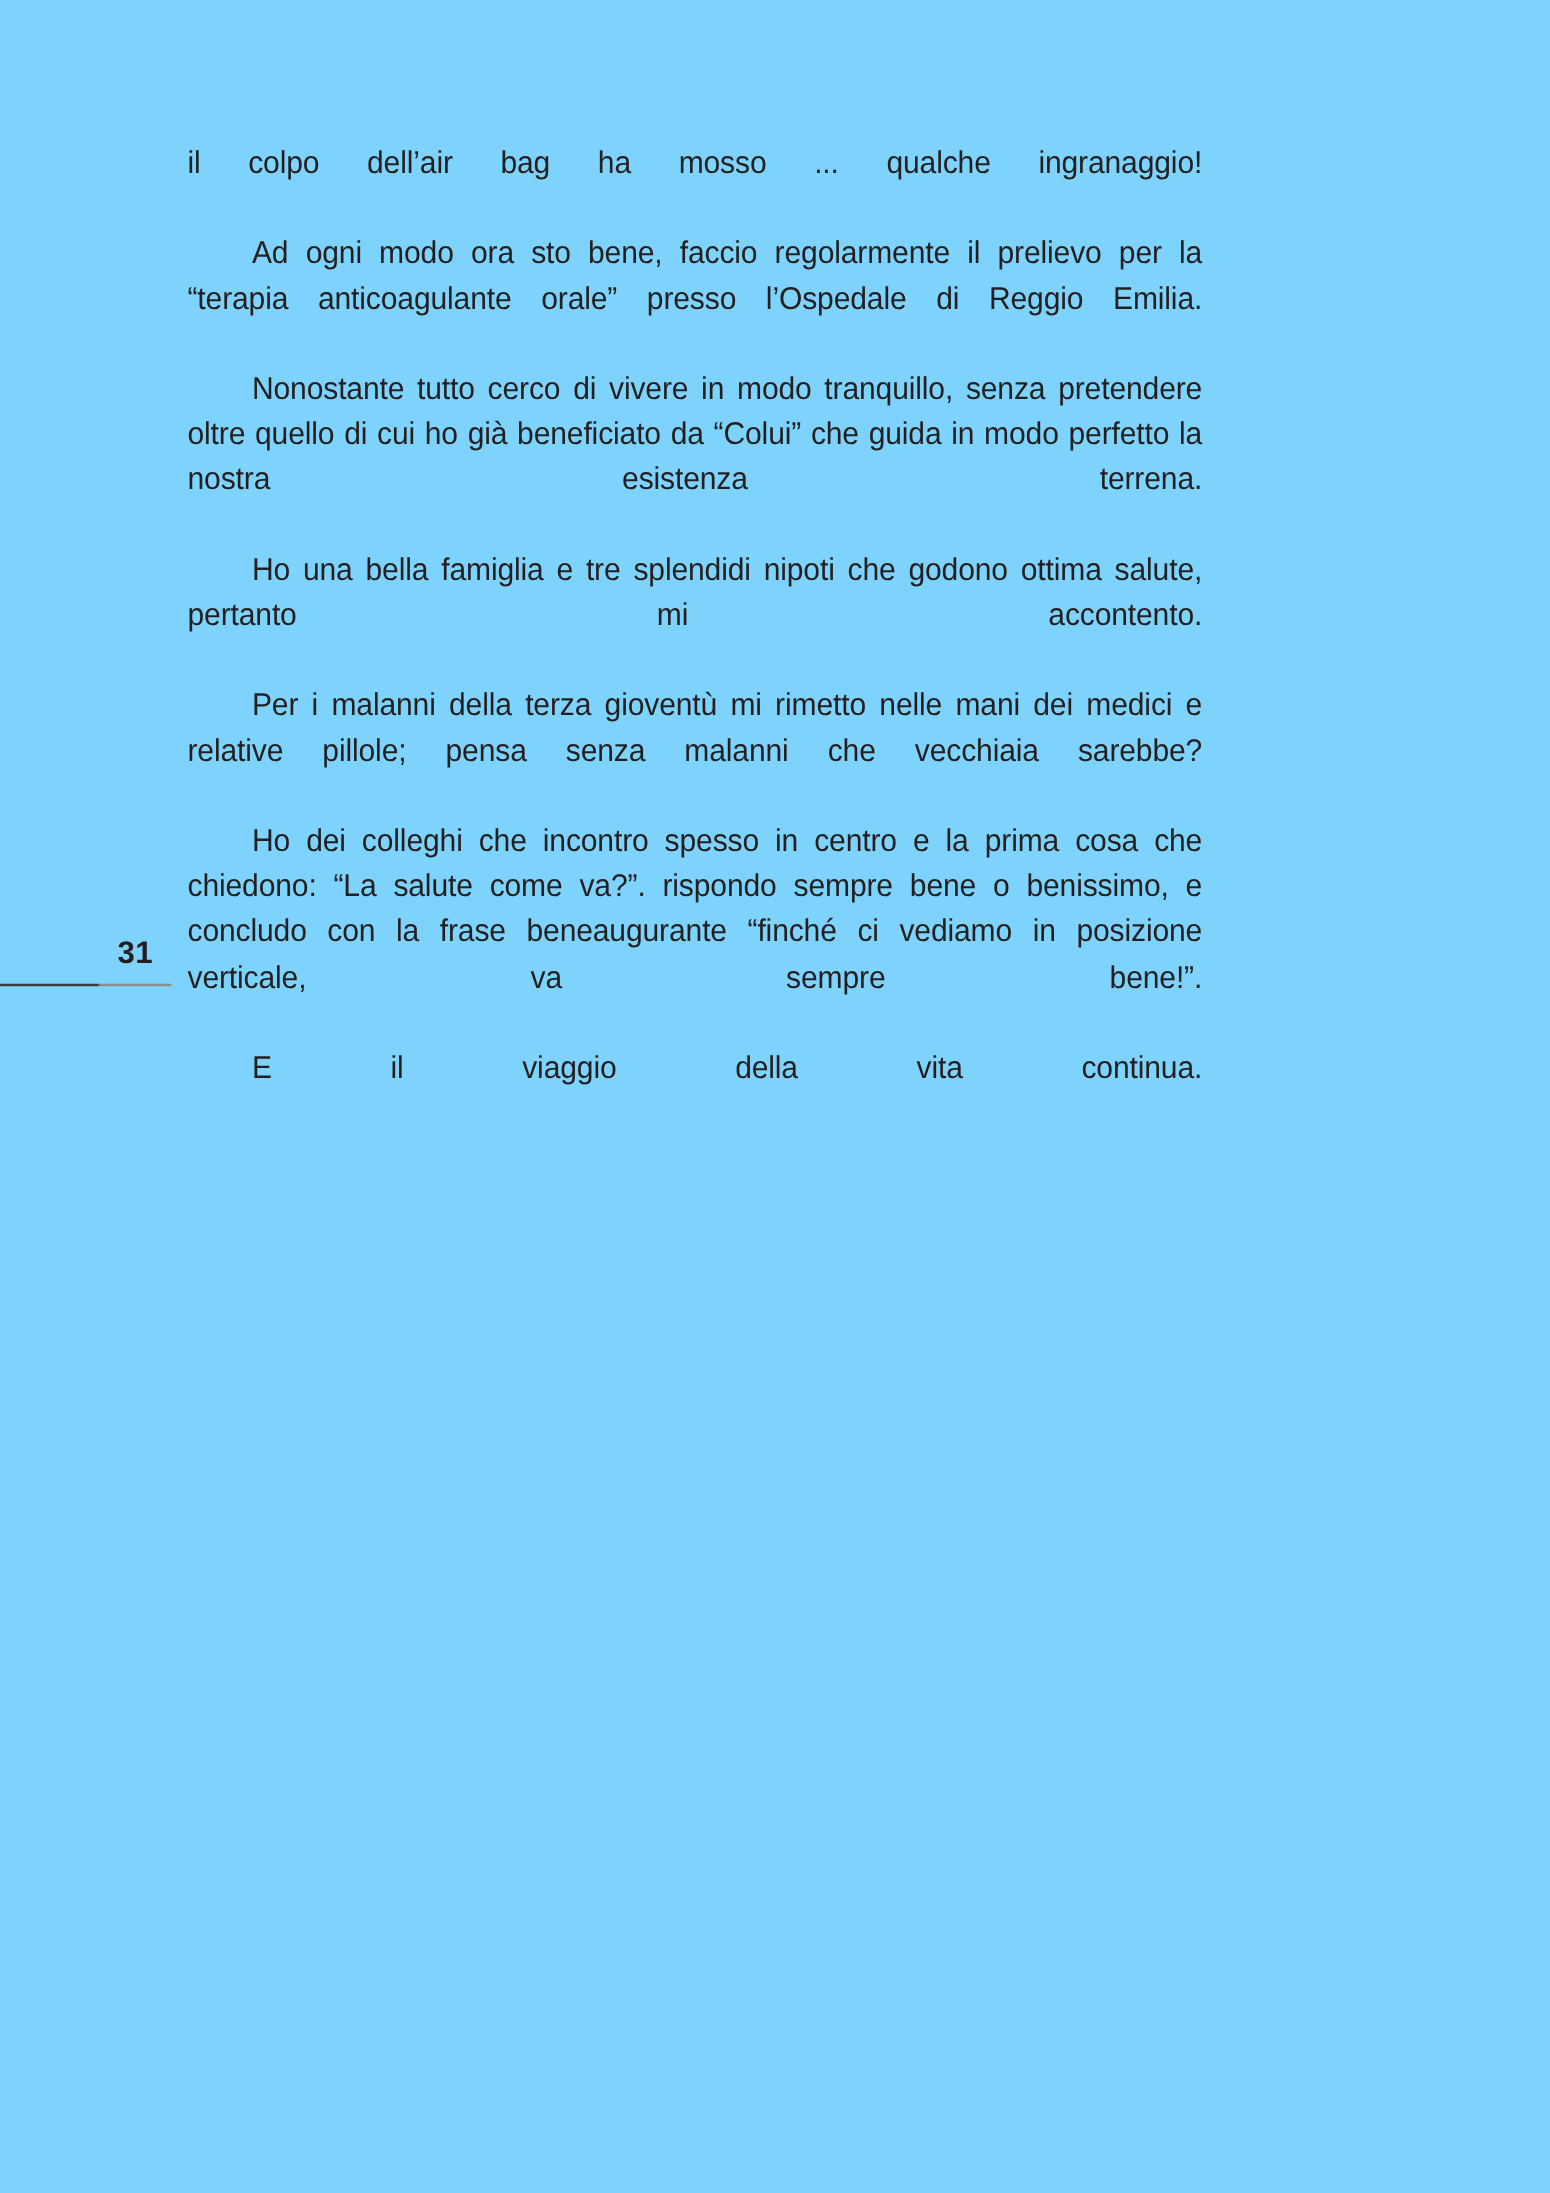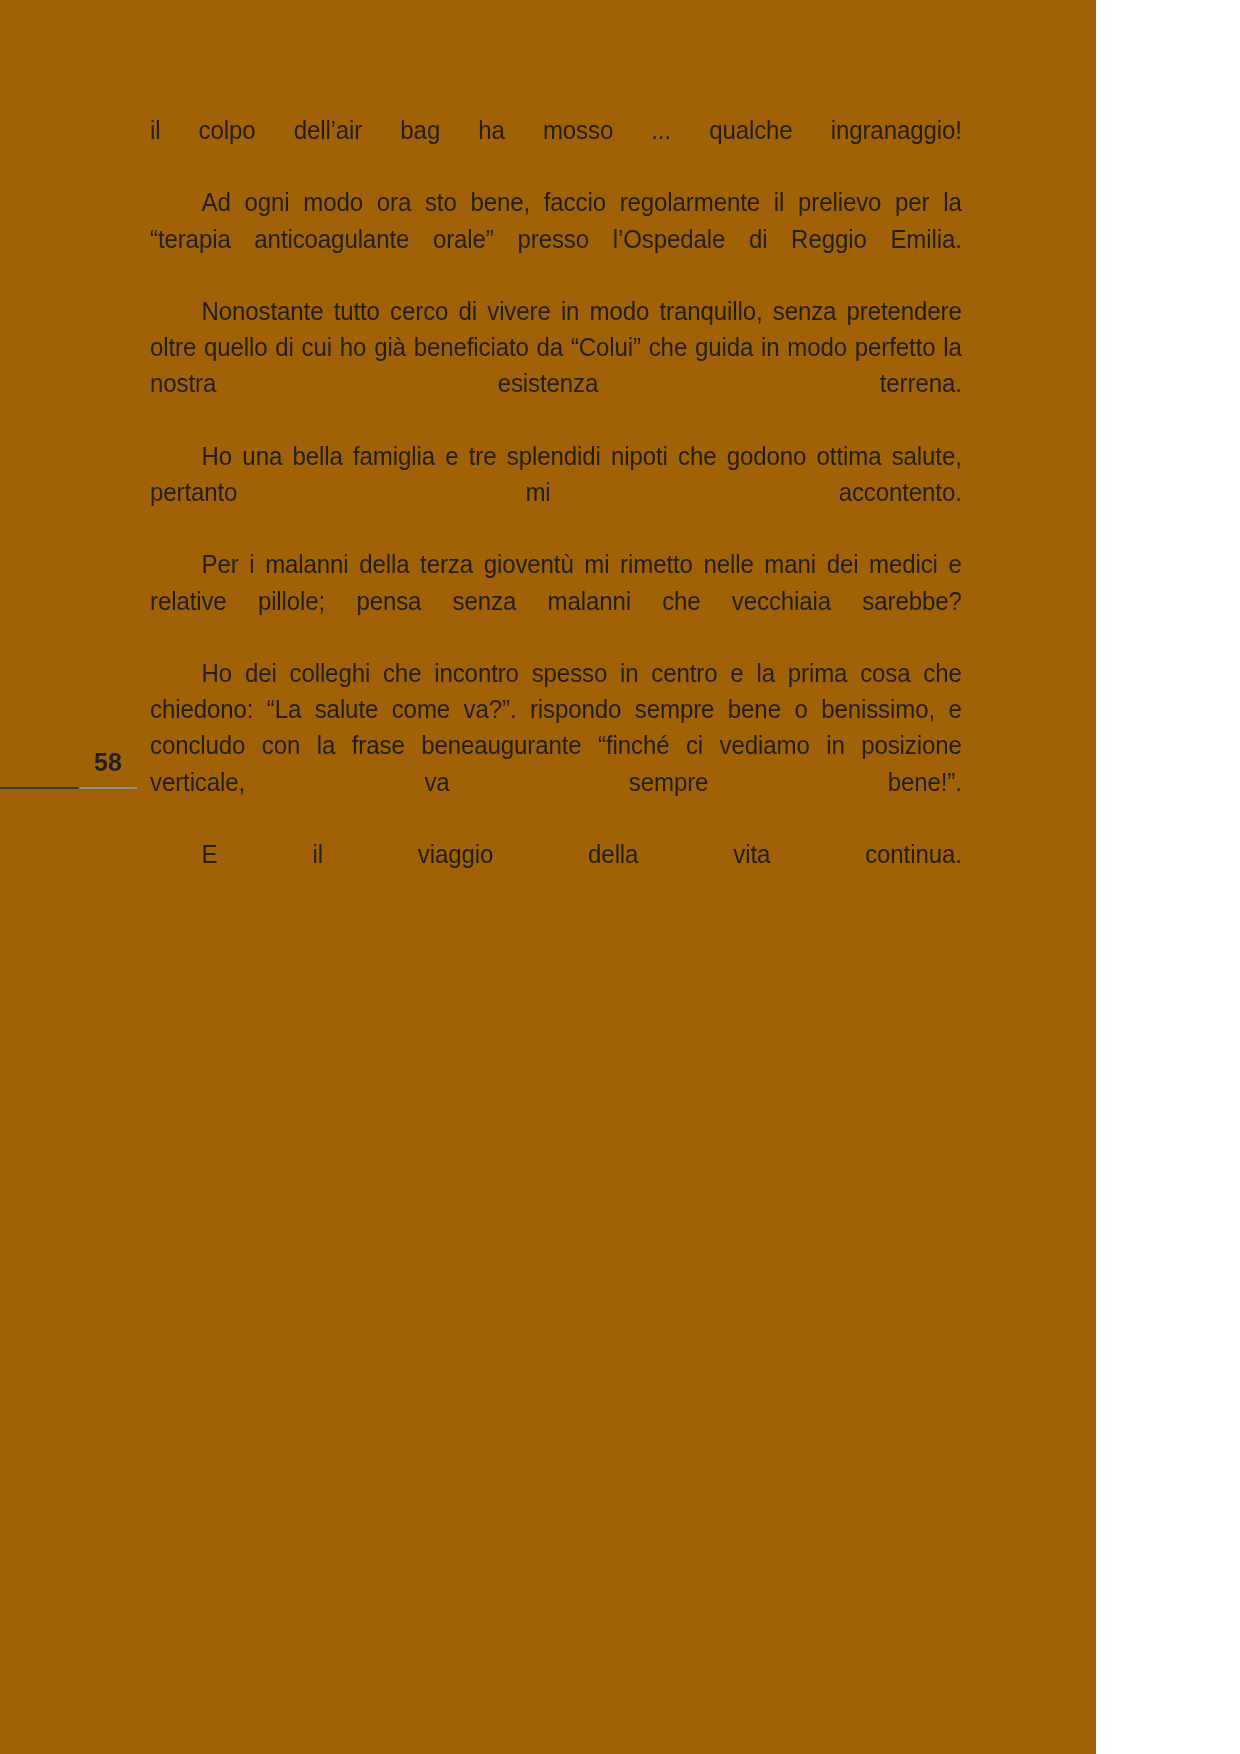--- a/index.html
+++ b/index.html
@@ -3,23 +3,23 @@
 <meta charset="utf-8">
 <style>
   html, body {
     margin: 0;
     padding: 0;
     background: #ffffff;
   }
 
   .page {
     position: relative;
-    width: 1096px;
+    width: 1240px;
     height: 1754px;
-    background: #a16207;
+    background: #7dd3fc;
     overflow: hidden;
     font-family: "Liberation Sans", "DejaVu Sans", sans-serif;
   }
 
   
   .textblock {
     position: absolute;
     left: 150px;
     top: 112px;
     width: 812px;
@@ -98,17 +98,17 @@
     <p class="para indent">Ho una bella famiglia e tre splendidi nipoti che godono ottima salute, pertanto mi accontento.</p>
 
     <p class="para indent">Per i malanni della terza gioventù mi rimetto nelle mani dei medici e relative pillole; pensa senza malanni che vecchiaia sarebbe?</p>
 
     <p class="para indent">Ho dei colleghi che incontro spesso in centro e la prima cosa che chiedono: “La salute come va?”. rispondo sempre bene o benissimo, e concludo con la frase beneaugurante “finché ci vediamo in posizione verticale, va sempre bene!”.</p>
 
     <p class="para indent">E il viaggio della vita continua.</p>
 
   </div>
 
-  <div class="folio">58</div>
+  <div class="folio">31</div>
 
   <div class="folio-rule"></div>
 
 </div>
 
 </body></html>

